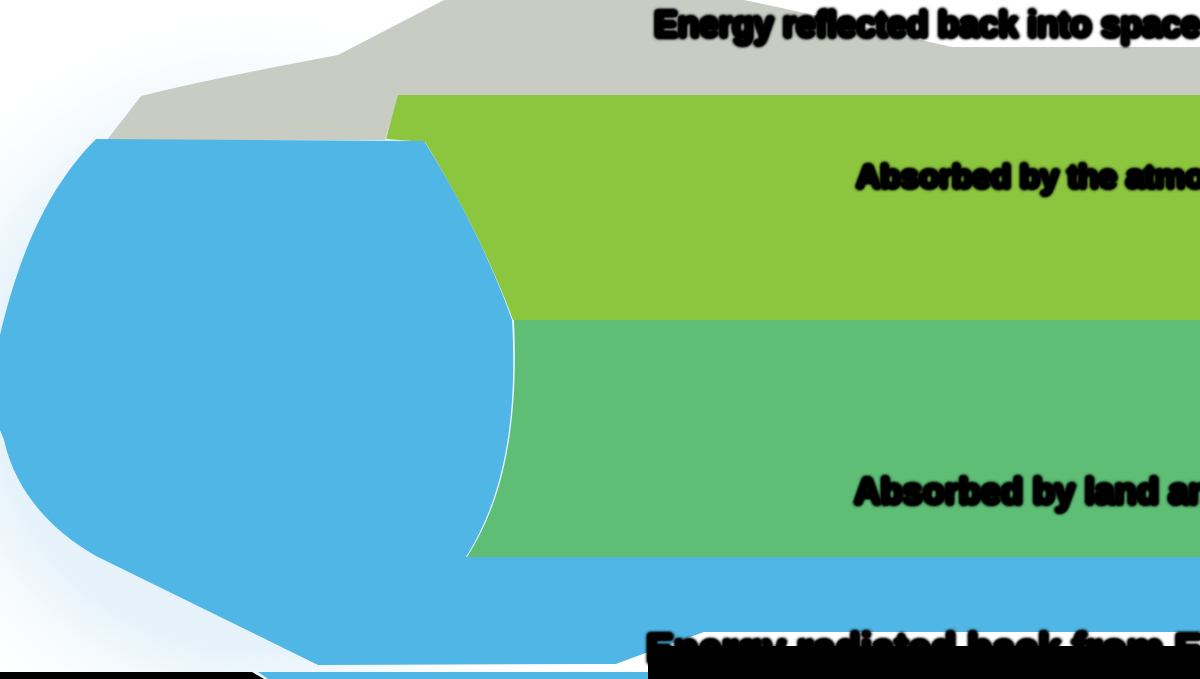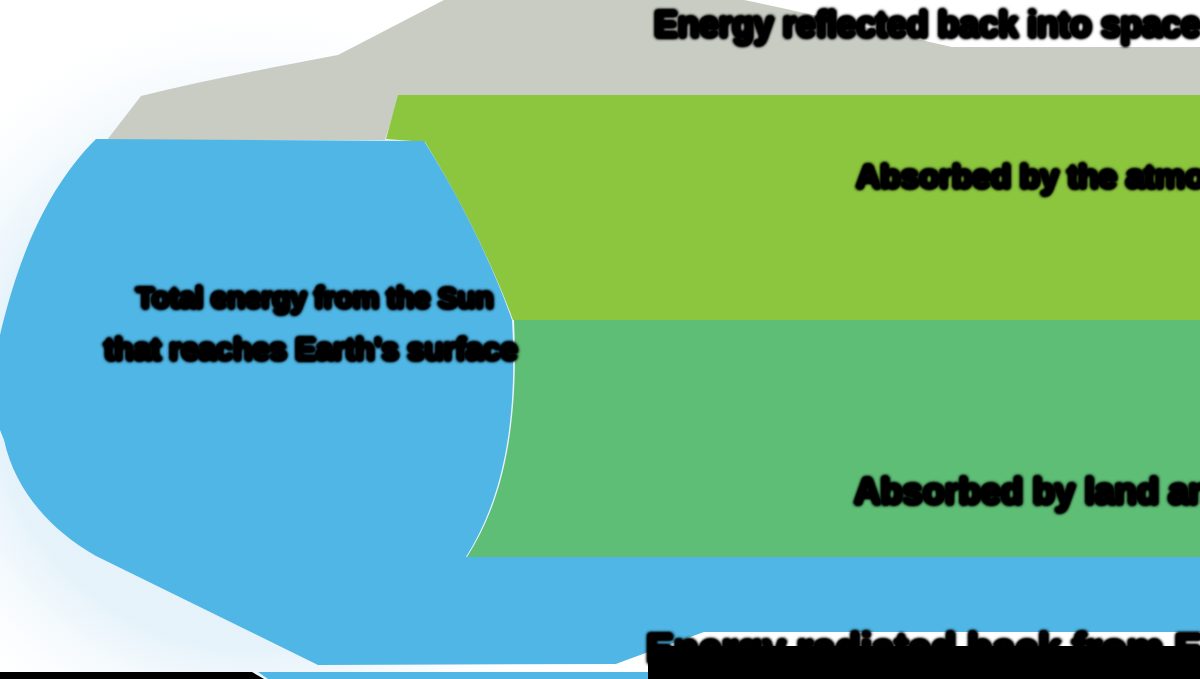--- a/index.html
+++ b/index.html
@@ -103,22 +103,20 @@
              Z" fill="#4FB6E5"></path>
 
     <polygon points="0,672 252,672 264,679 0,679" fill="#000000"></polygon>
     <polygon points="258,672 648,672 648,679 268,679" fill="#4FB6E5"></polygon>
 
     <rect x="648" y="646" width="552" height="33" fill="#000000"></rect>
   </svg>
 
   <div class="flow-label lbl-top">Energy reflected back into space by the atmosphere</div>
 
-  <div class="flow-label lbl-src1">Total energy from the Sun</div>
 
-  <div class="flow-label lbl-src2">that reaches Earth's surface</div>
 
   <div class="flow-label lbl-upper">Absorbed by the atmosphere and clouds</div>
 
   <div class="flow-label lbl-middle">Absorbed by land and oceans</div>
 
   <div class="flow-label lbl-bottom">Energy radiated back from Earth's surface</div>
 </div>
 
 </body></html>

